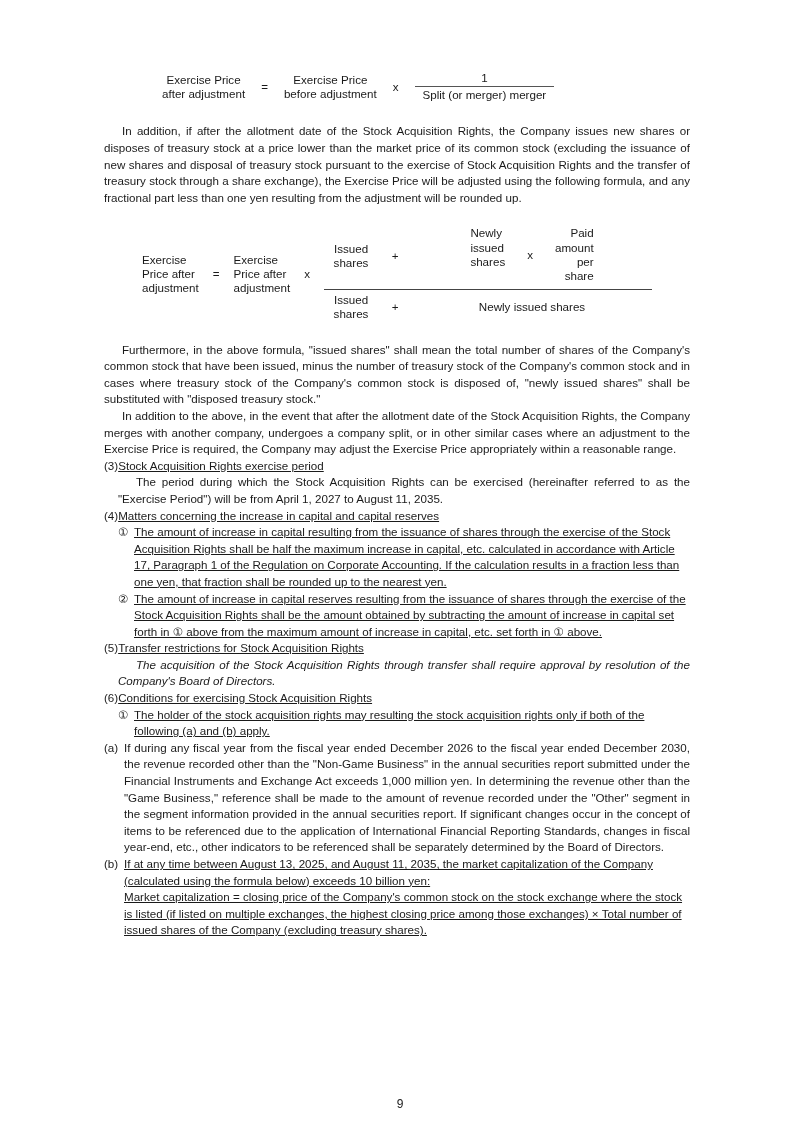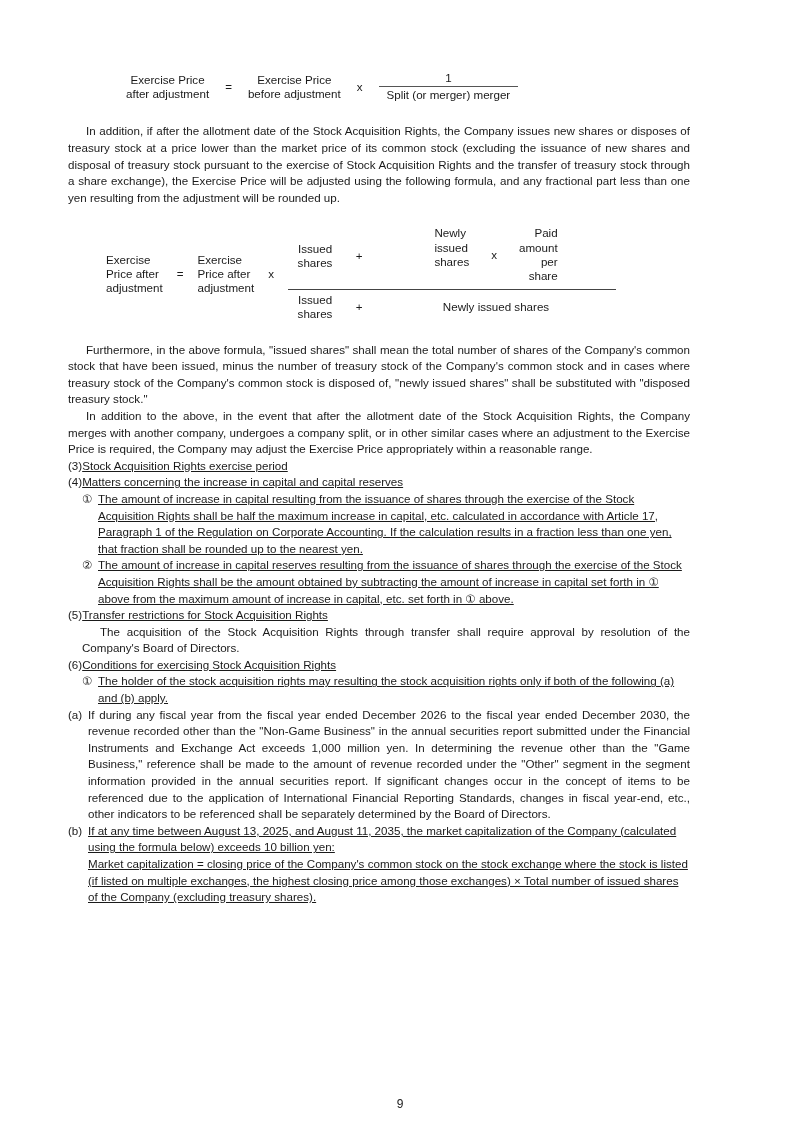--- a/index.html
+++ b/index.html
@@ -13,21 +13,21 @@
     font-family: "Liberation Sans", sans-serif;
     color: #1a1a1a;
     position: relative;
     overflow: hidden;
   }
   .page {
     position: relative;
     width: 800px;
     height: 1131px;
     box-sizing: border-box;
-    padding: 70px 110px 0 68px;
+    padding: 70px 110px 0 104px;
   }
 
   
   .para {
     font-size: 11.6px;
     line-height: 16.6px;
     text-align: justify;
     text-justify: inter-word;
     margin: 0;
   }
@@ -247,39 +247,40 @@
 
   <div class="sp-20"></div>
 
   <p class="para indent1">Furthermore, in the above formula, "issued shares" shall mean the total number of shares of the Company's common stock that have been issued, minus the number of treasury stock of the Company's common stock and in cases where treasury stock of the Company's common stock is disposed of, "newly issued shares" shall be substituted with "disposed treasury stock."</p>
   <p class="para indent1">In addition to the above, in the event that after the allotment date of the Stock Acquisition Rights, the Company merges with another company, undergoes a company split, or in other similar cases where an adjustment to the Exercise Price is required, the Company may adjust the Exercise Price appropriately within a reasonable range.</p>
 
   <div class="row">
     <span class="marker">(3)</span>
     <span class="body nojust">Stock Acquisition Rights exercise period</span>
   </div>
+  <p class="para indent1" style="margin-left:14px;">The period during which the Stock Acquisition Rights can be exercised (hereinafter referred to as the "Exercise Period") will be from April 1, 2027 to August 11, 2035.</p>
 
   <div class="row">
     <span class="marker">(4)</span>
     <span class="body nojust">Matters concerning the increase in capital and capital reserves</span>
   </div>
   <div class="row lvl-circle">
     <span class="marker">①</span>
     <span class="body nojust">The amount of increase in capital resulting from the issuance of shares through the exercise of the Stock Acquisition Rights shall be half the maximum increase in capital, etc. calculated in accordance with Article 17, Paragraph 1 of the Regulation on Corporate Accounting. If the calculation results in a fraction less than one yen, that fraction shall be rounded up to the nearest yen.</span>
   </div>
   <div class="row lvl-circle">
     <span class="marker">②</span>
     <span class="body nojust">The amount of increase in capital reserves resulting from the issuance of shares through the exercise of the Stock Acquisition Rights shall be the amount obtained by subtracting the amount of increase in capital set forth in ① above from the maximum amount of increase in capital, etc. set forth in ① above.</span>
   </div>
 
   <div class="row">
     <span class="marker">(5)</span>
     <span class="body nojust">Transfer restrictions for Stock Acquisition Rights</span>
   </div>
-  <p class="para indent1" style="margin-left:14px;">The acquisition of the Stock Acquisition Rights through transfer shall require approval by resolution of the Company's Board of Directors.</p>
+  <p class="para indent1" style="margin-left:14px;font-style:italic;">The acquisition of the Stock Acquisition Rights through transfer shall require approval by resolution of the Company's Board of Directors.</p>
 
   <div class="row">
     <span class="marker">(6)</span>
     <span class="body nojust">Conditions for exercising Stock Acquisition Rights</span>
   </div>
   <div class="row lvl-circle">
     <span class="marker">①</span>
     <span class="body nojust">The holder of the stock acquisition rights may resulting the stock acquisition rights only if both of the following (a) and (b) apply.</span>
   </div>
   <div class="row lvl-ab">

